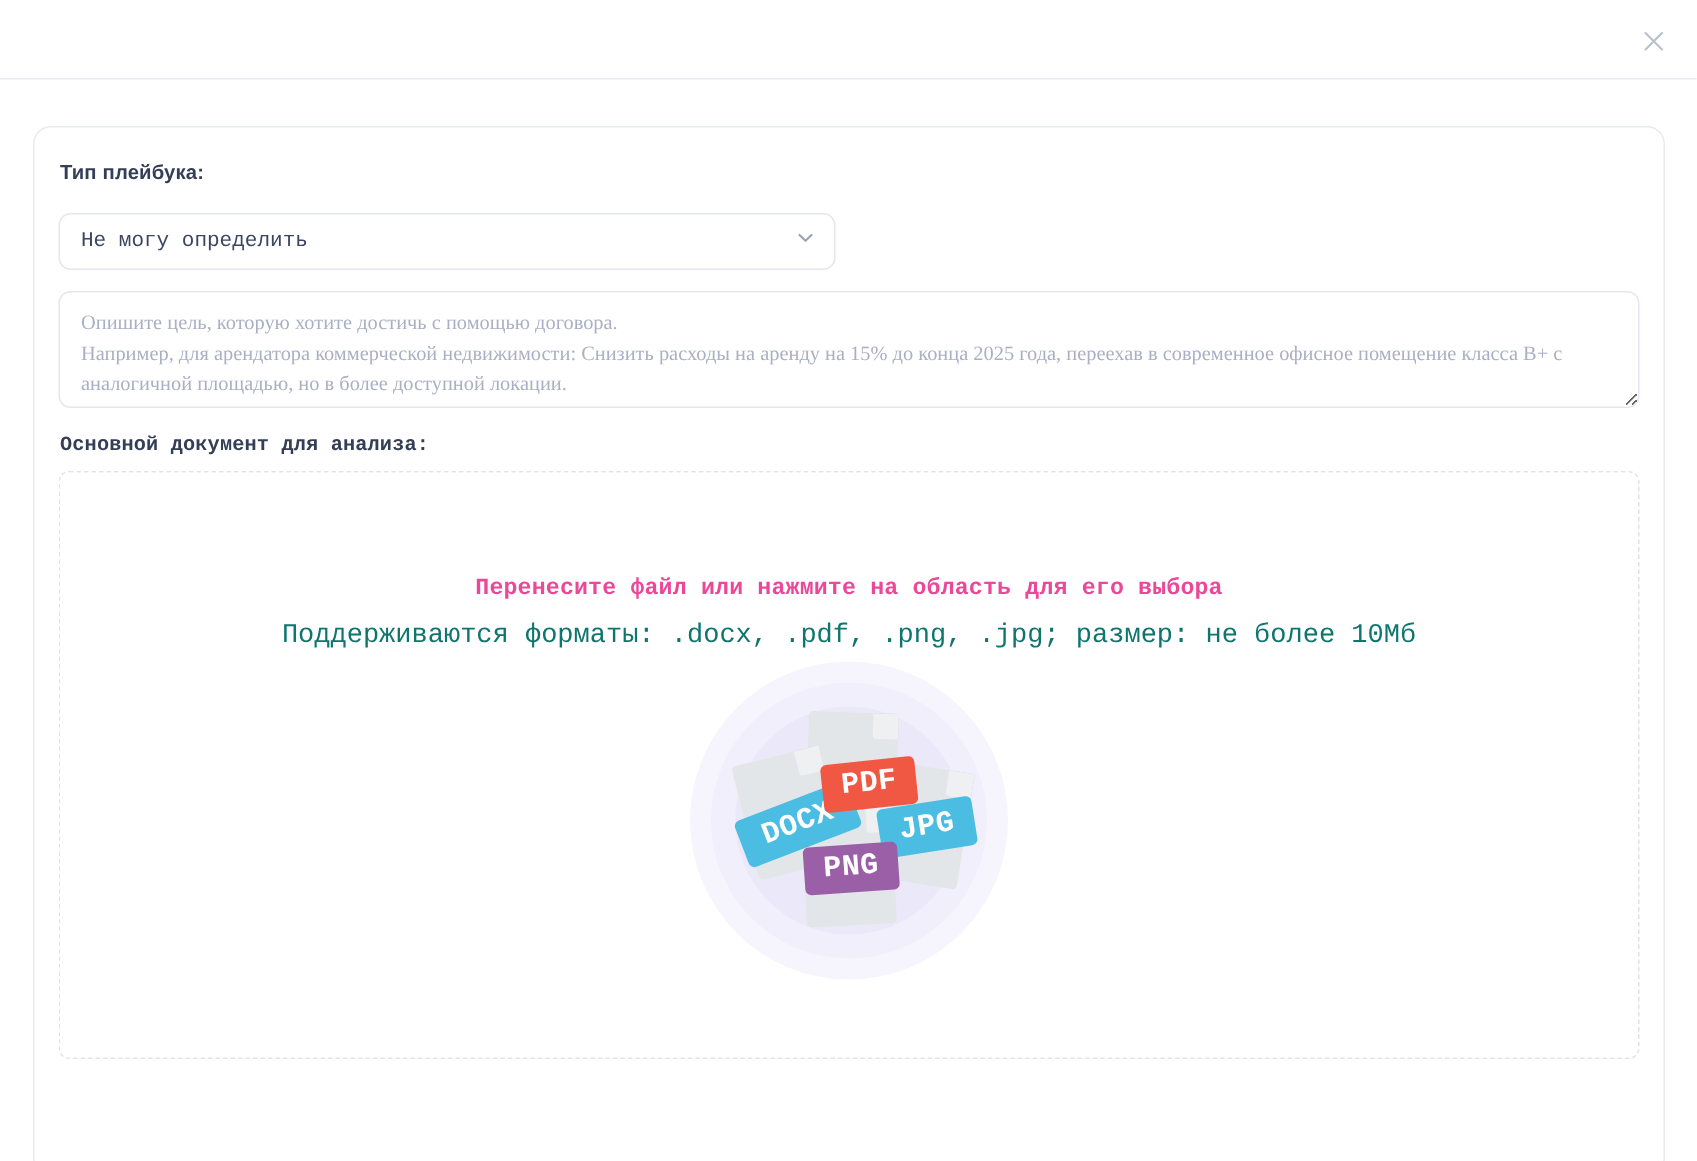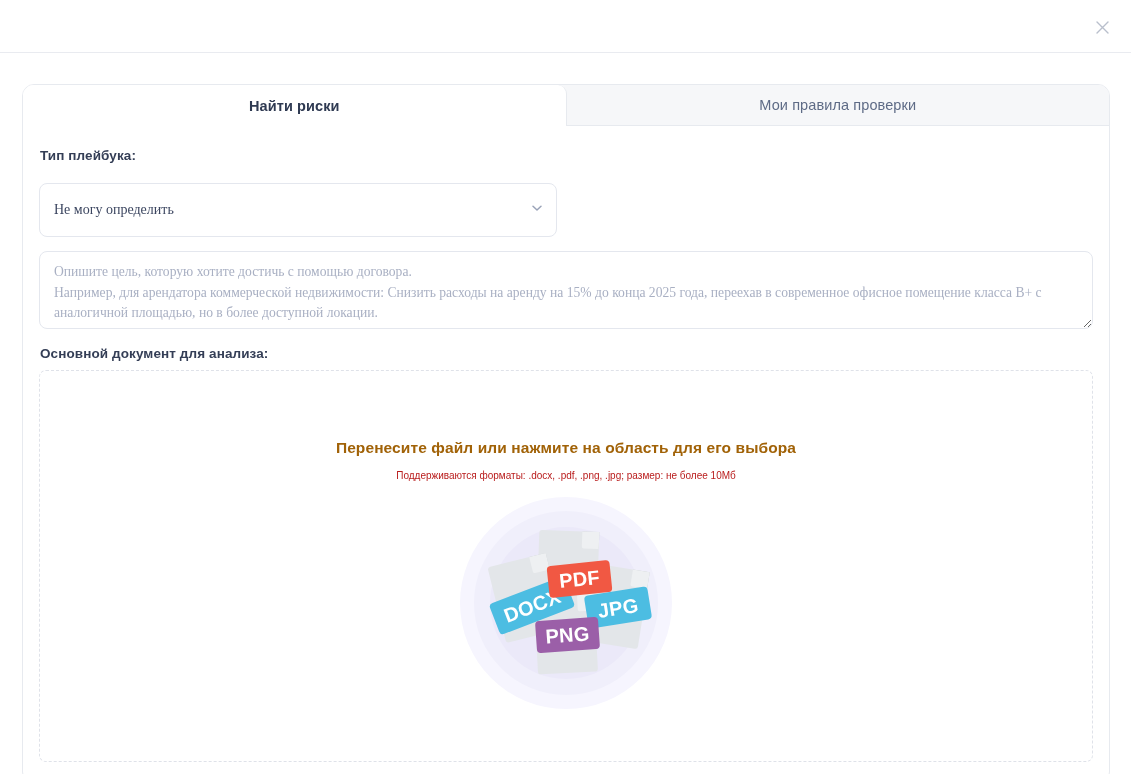--- a/index.html
+++ b/index.html
@@ -85,25 +85,25 @@
   .field-label {
     font-size: 13.5px;
     font-weight: bold;
     color: #343e56;
     margin: 6px 0 9px 1px;
     letter-spacing: .1px;
   }
 
   .control {
     width: 100%;
-    height: 54px;
+    height: 38px;
     border: 1px solid #e4e7ee;
     border-radius: 8px;
     background: #ffffff;
-    font-family: Liberation Serif, serif;
+    font-family: Liberation Mono, monospace;
     font-size: 14px;
     color: #3c4660;
     padding: 0 14px;
     outline: none;
     display: flex;
     align-items: center;
     margin-top: 20px;
   }
   .control::placeholder { color: #a9b0c3; }
   input.control::placeholder { color: #a9b0c3; }
@@ -134,46 +134,46 @@
     font-family: Liberation Serif, serif;
     font-size: 13.6px;
     line-height: 20.5px;
     color: #3c4660;
     resize: vertical;
     outline: none;
     overflow: hidden;
   }
   textarea.goal::placeholder { color: #a9b0c3; }
 
-  .doc-block { margin-top: 13px; }
+  .doc-block { margin-top: 13px; font-family: Liberation Mono, monospace; }
 
   .dropzone {
     position: relative;
     height: 392px;
     border: 1px dashed #dfe2e9;
     border-radius: 7px;
     background: #ffffff;
     cursor: pointer;
     overflow: hidden;
   }
   .dz-title {
     position: absolute;
     left: 0; right: 0; top: 68px;
     text-align: center;
     font-size: 15.5px;
     font-weight: bold;
-    color: #a16207;
+    color: #ec4899;
     letter-spacing: .1px;
   }
   .dz-sub {
     position: absolute;
     left: 0; right: 0; top: 99px;
     text-align: center;
-    font-size: 10px;
-    color: #b91c1c;
+    font-size: 18px;
+    color: #0f766e;
   }
 
   
   .illus {
     position: absolute;
     left: 50%; top: 126px;
     transform: translateX(-50%);
     width: 212px; height: 212px;
   }
   .halo { position: absolute; border-radius: 50%; }
@@ -259,28 +259,20 @@
     <span>
       <svg width="15" height="15" viewBox="0 0 15 15" aria-hidden="true">
         <path d="M2 2 L13 13 M13 2 L2 13" stroke="#b9bfcc" stroke-width="1.4" stroke-linecap="round" fill="none"></path>
       </svg>
     </span>
   </div>
 </div>
 
 <div class="card">
 
-  <div class="tabs">
-    <div class="tab active">
-      <span>Найти риски</span>
-    </div>
-    <div class="tab">
-      <span>Мои правила проверки</span>
-    </div>
-  </div>
 
   <div class="card-body">
 
     <div class="row">
 
       <div class="col">
         <div class="field-label">Тип плейбука:</div>
         <div class="select-wrap">
           <div class="control select-box">
             <span>Не могу определить</span>

